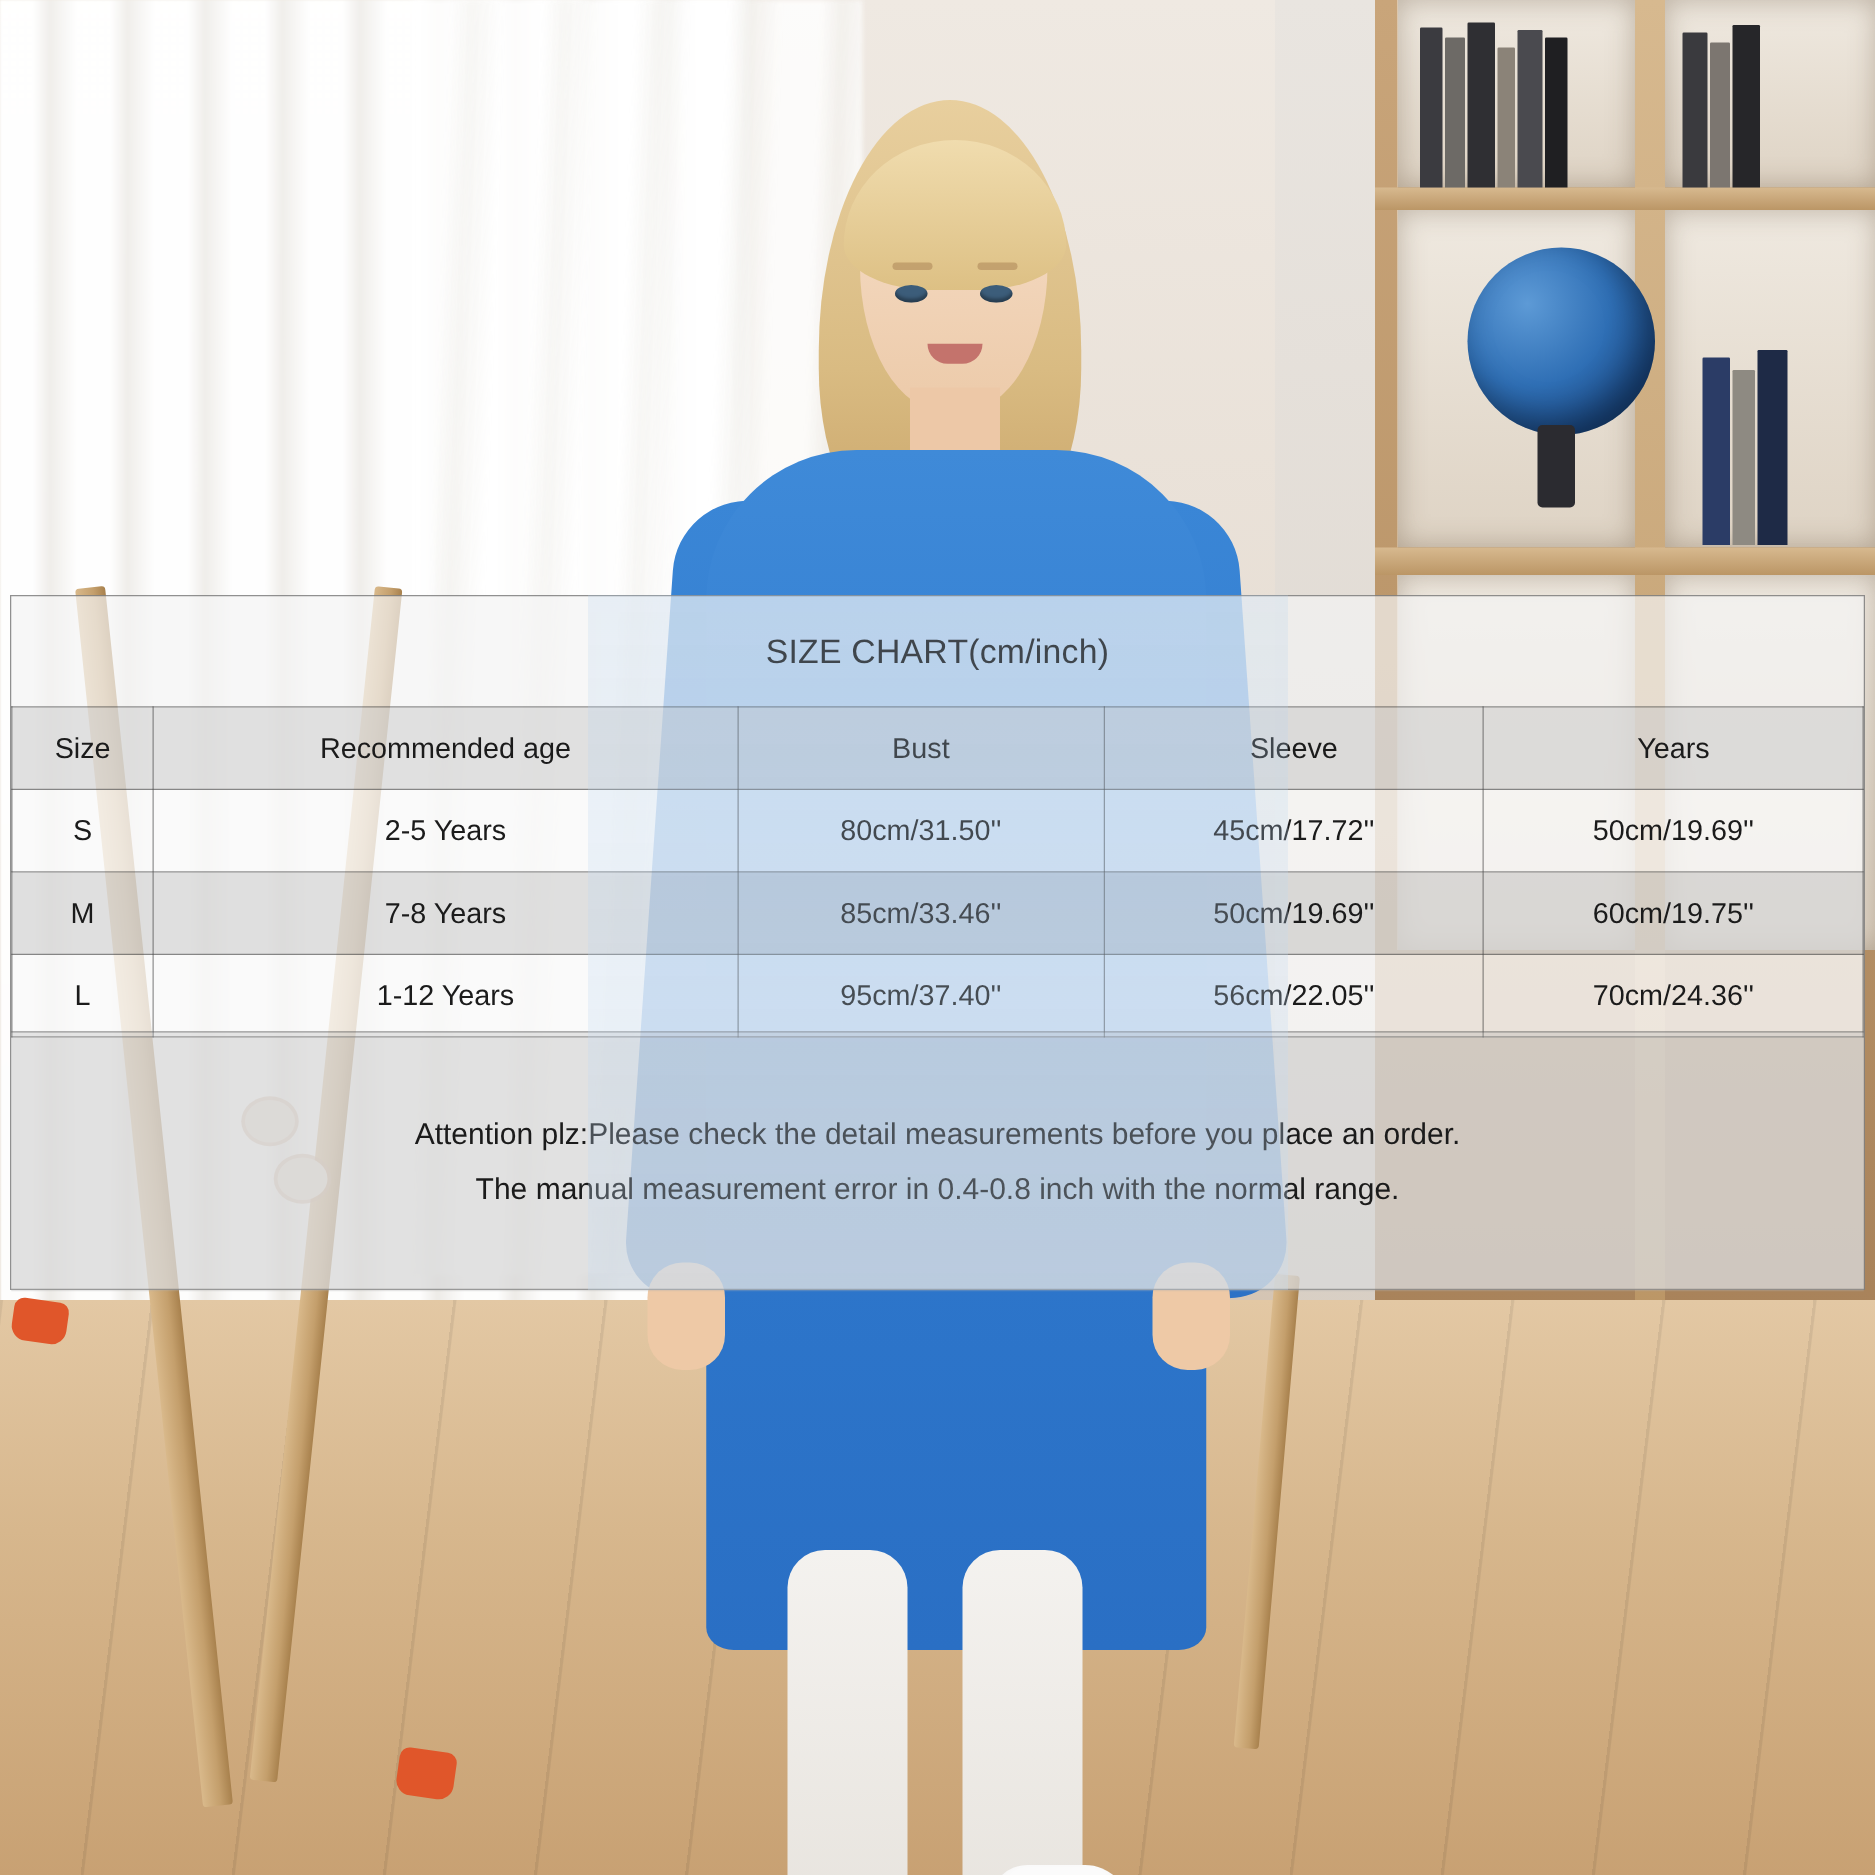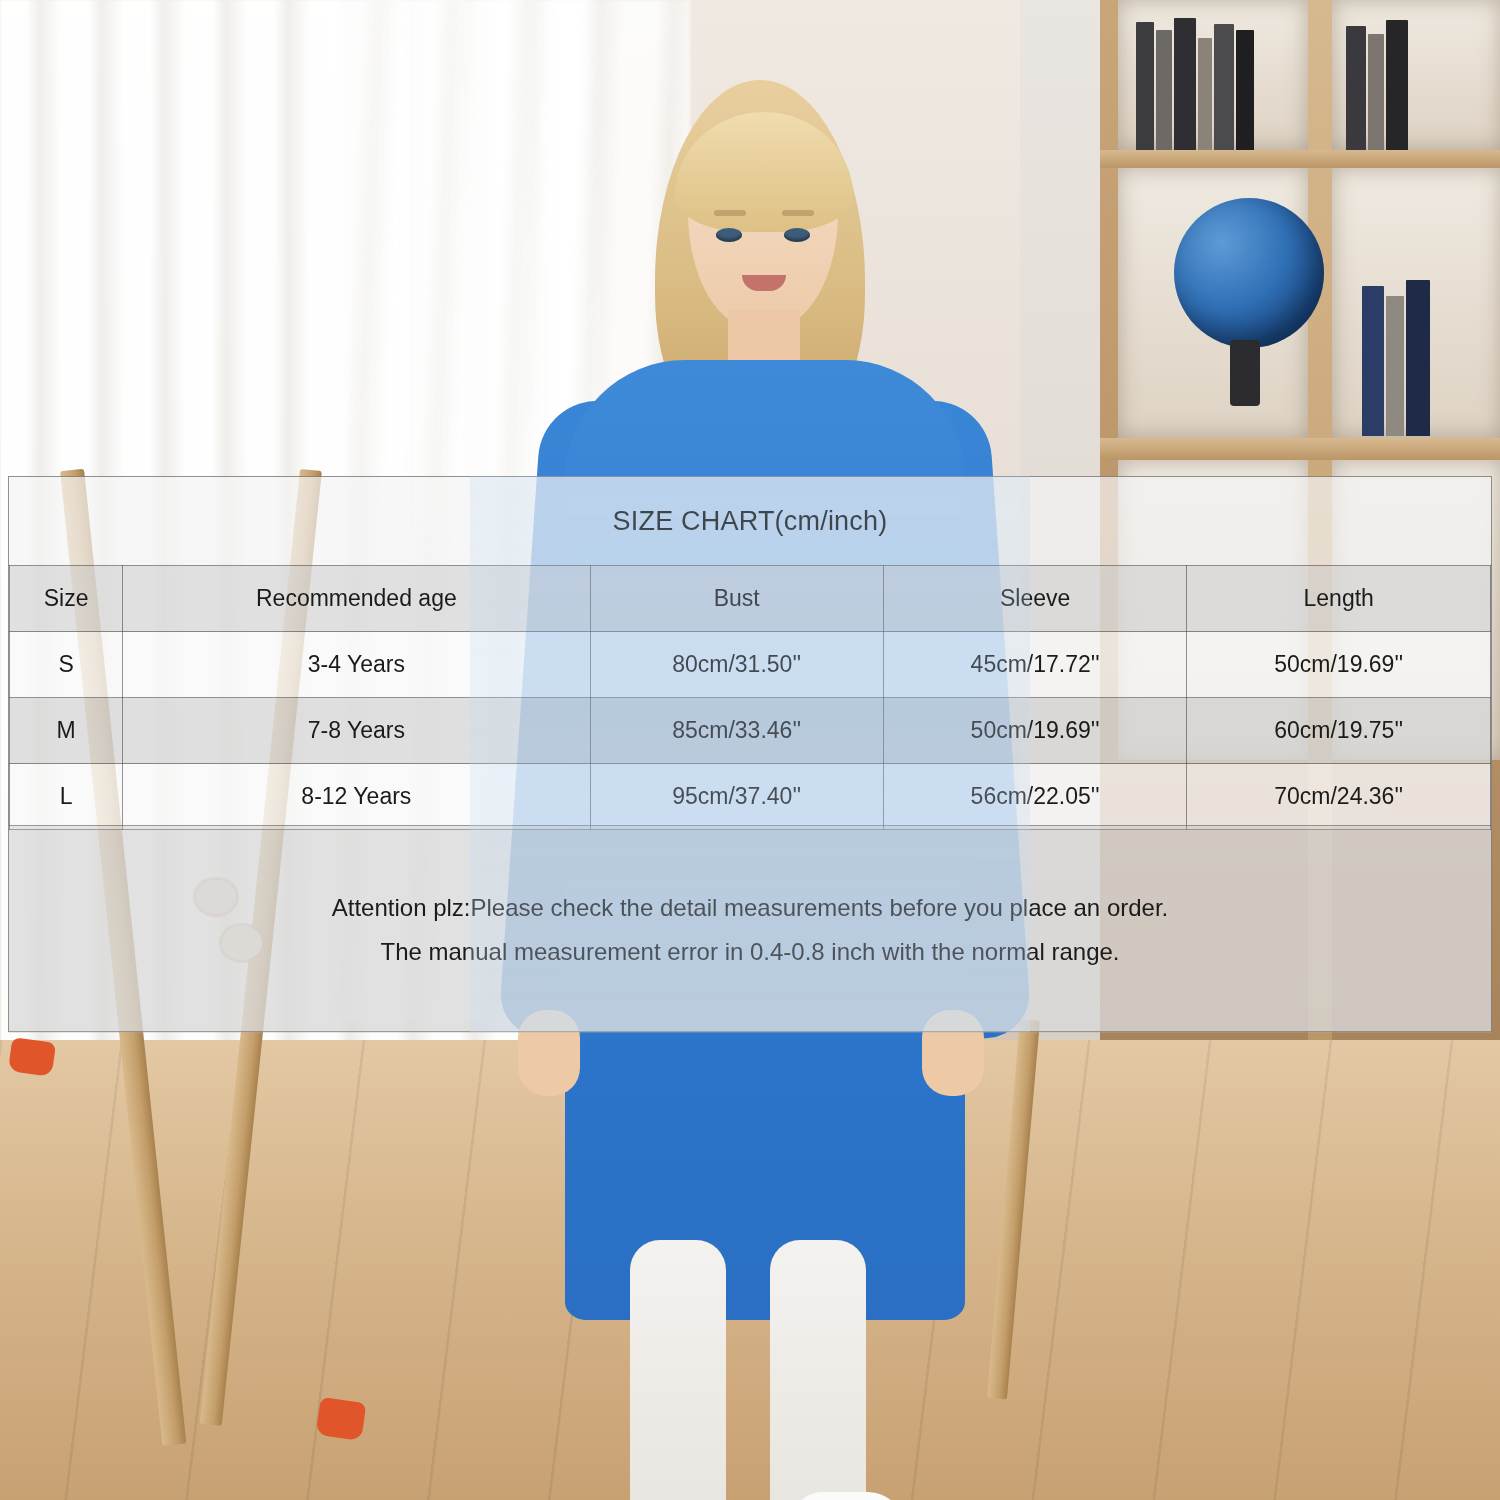--- a/index.html
+++ b/index.html
@@ -428,41 +428,41 @@
 
     <div class="chart-title">SIZE CHART(cm/inch)</div>
 
     <table class="size-table">
       <thead>
         <tr>
           <th class="col-size">Size</th>
           <th class="col-age">Recommended age</th>
           <th class="col-bust">Bust</th>
           <th class="col-sleeve">Sleeve</th>
-          <th class="col-length">Length</th>
+          <th class="col-length">Years</th>
         </tr>
       </thead>
       <tbody>
         <tr class="row-even">
           <td>S</td>
-          <td>3-4 Years</td>
+          <td>2-5 Years</td>
           <td>80cm/31.50''</td>
           <td>45cm/17.72''</td>
           <td>50cm/19.69''</td>
         </tr>
         <tr class="row-odd">
           <td>M</td>
           <td>7-8 Years</td>
           <td>85cm/33.46''</td>
           <td>50cm/19.69''</td>
           <td>60cm/19.75''</td>
         </tr>
         <tr class="row-even">
           <td>L</td>
-          <td>8-12 Years</td>
+          <td>1-12 Years</td>
           <td>95cm/37.40''</td>
           <td>56cm/22.05''</td>
           <td>70cm/24.36''</td>
         </tr>
       </tbody>
     </table>
 
     <div class="chart-note">
       <div>Attention plz:Please check the detail measurements before you place an order.</div>
       <div>The manual measurement error in 0.4-0.8 inch with the normal range.</div>

